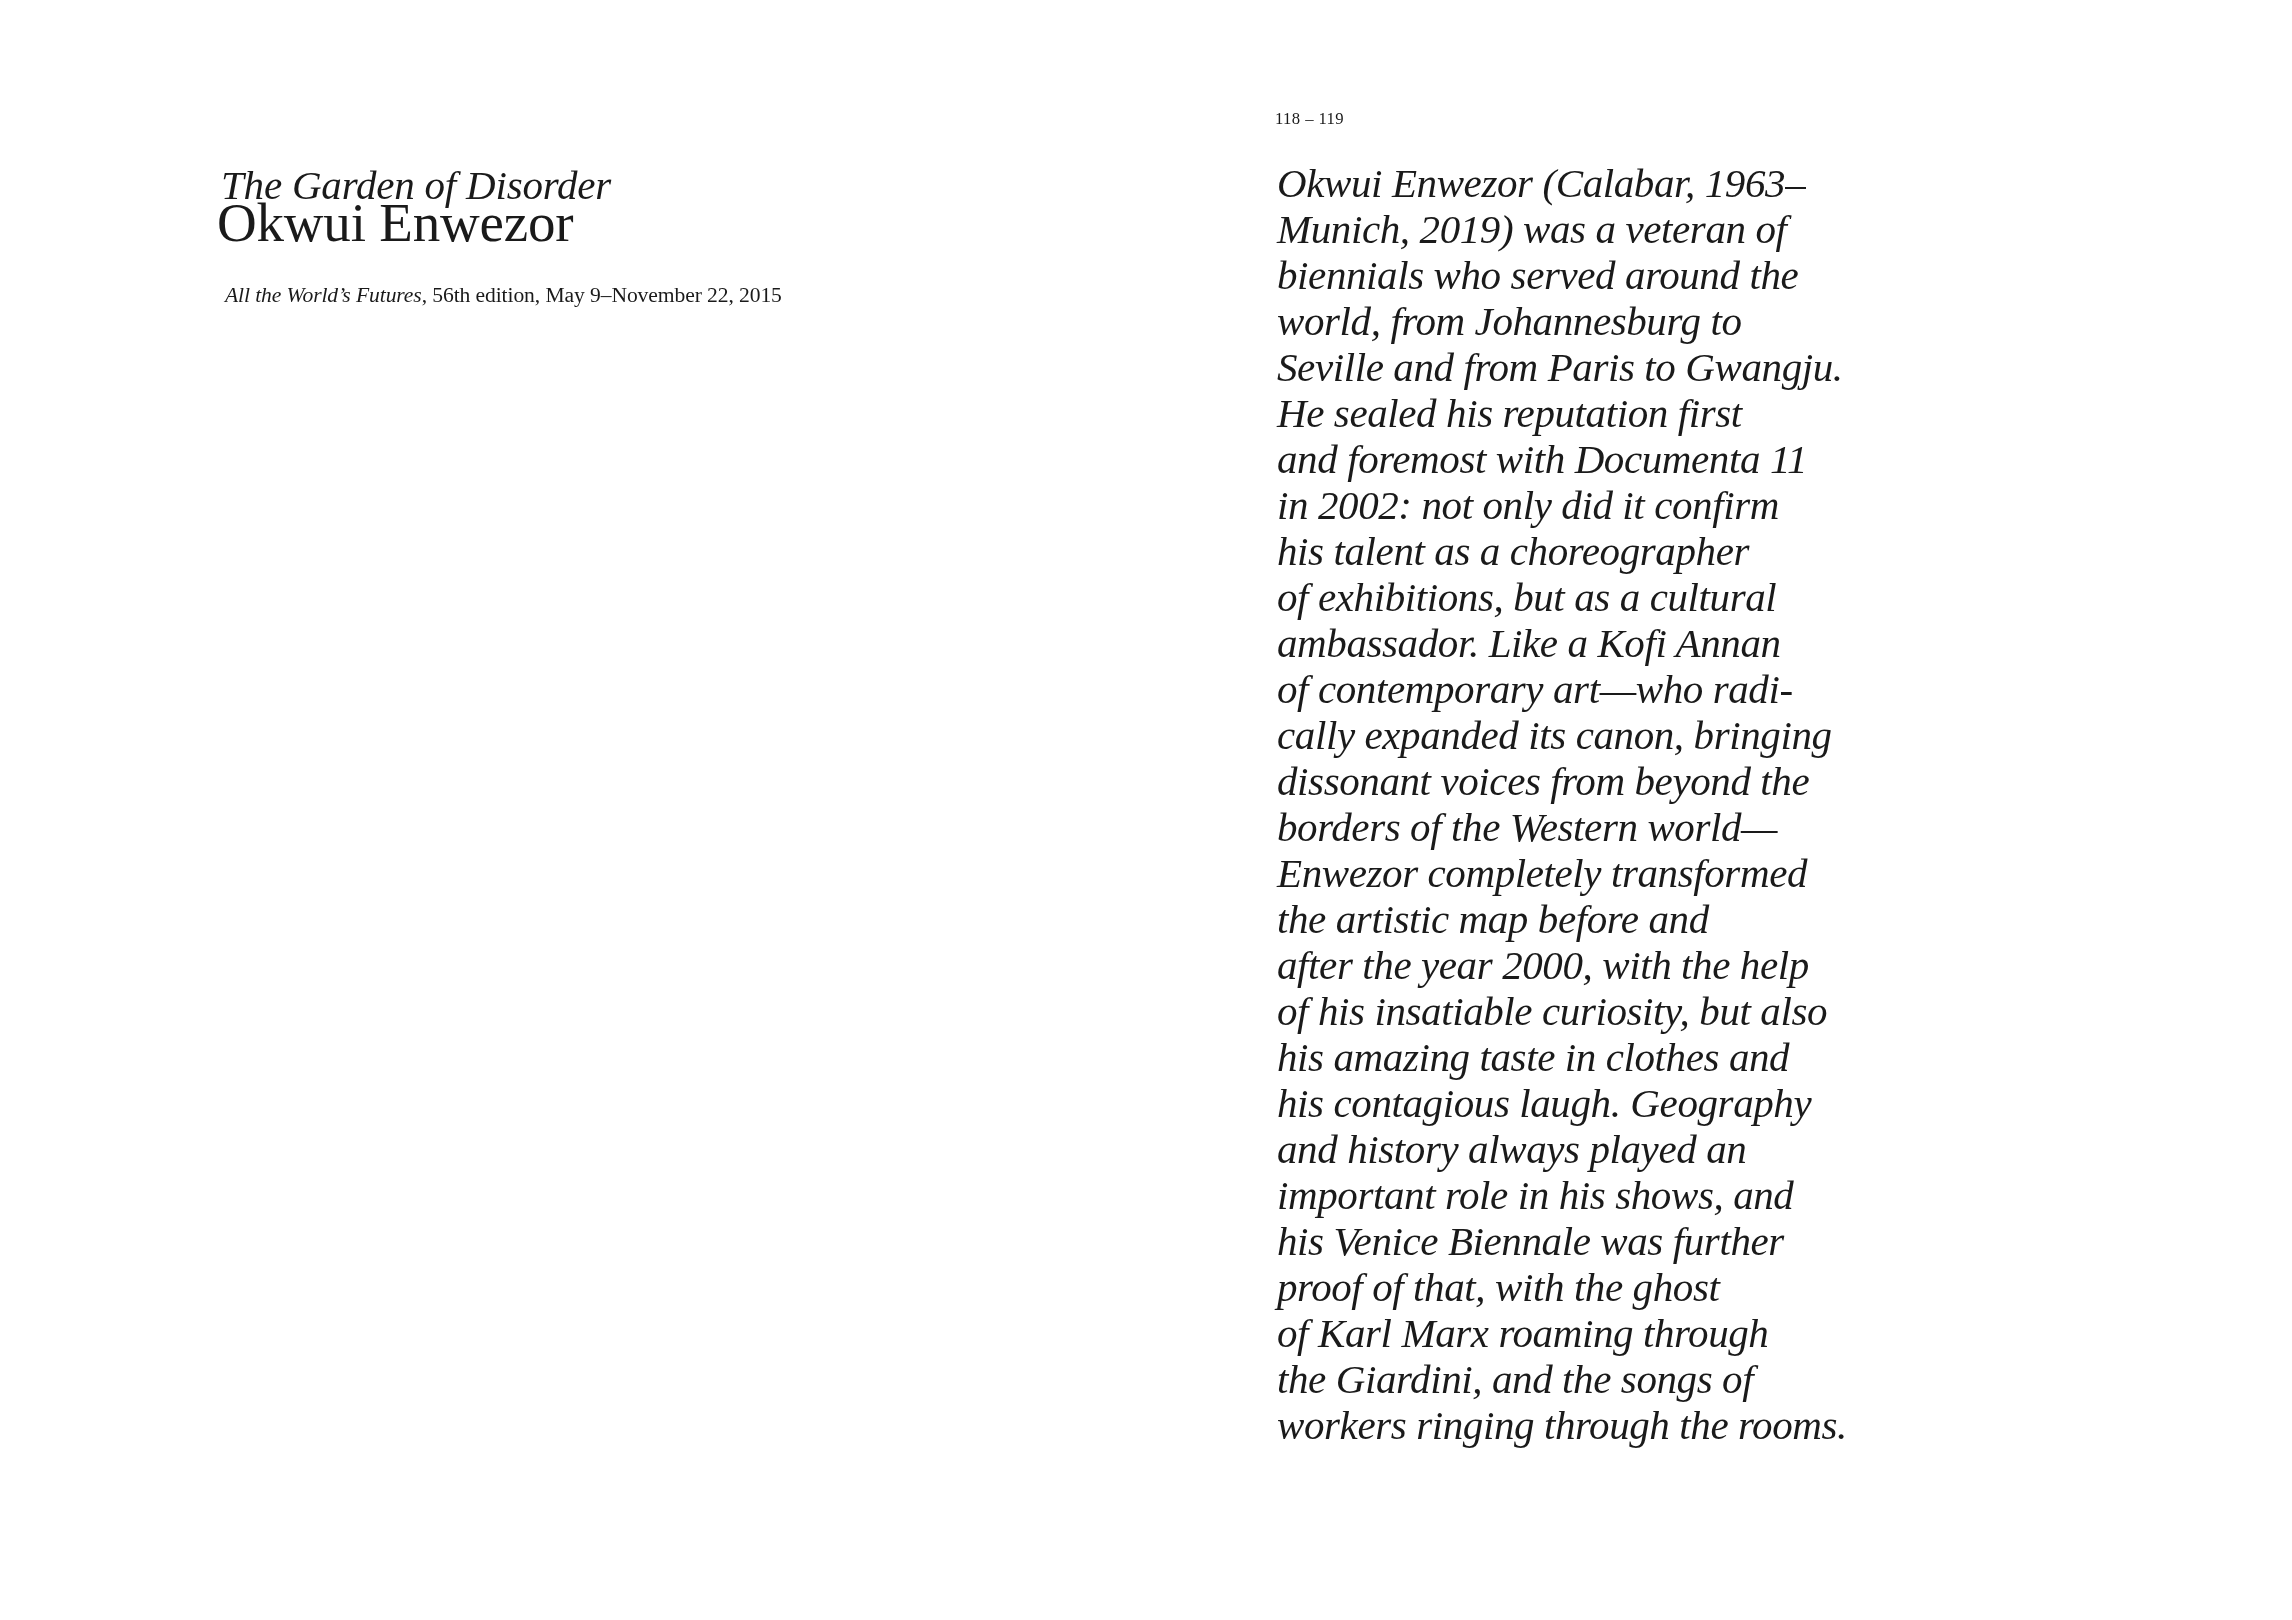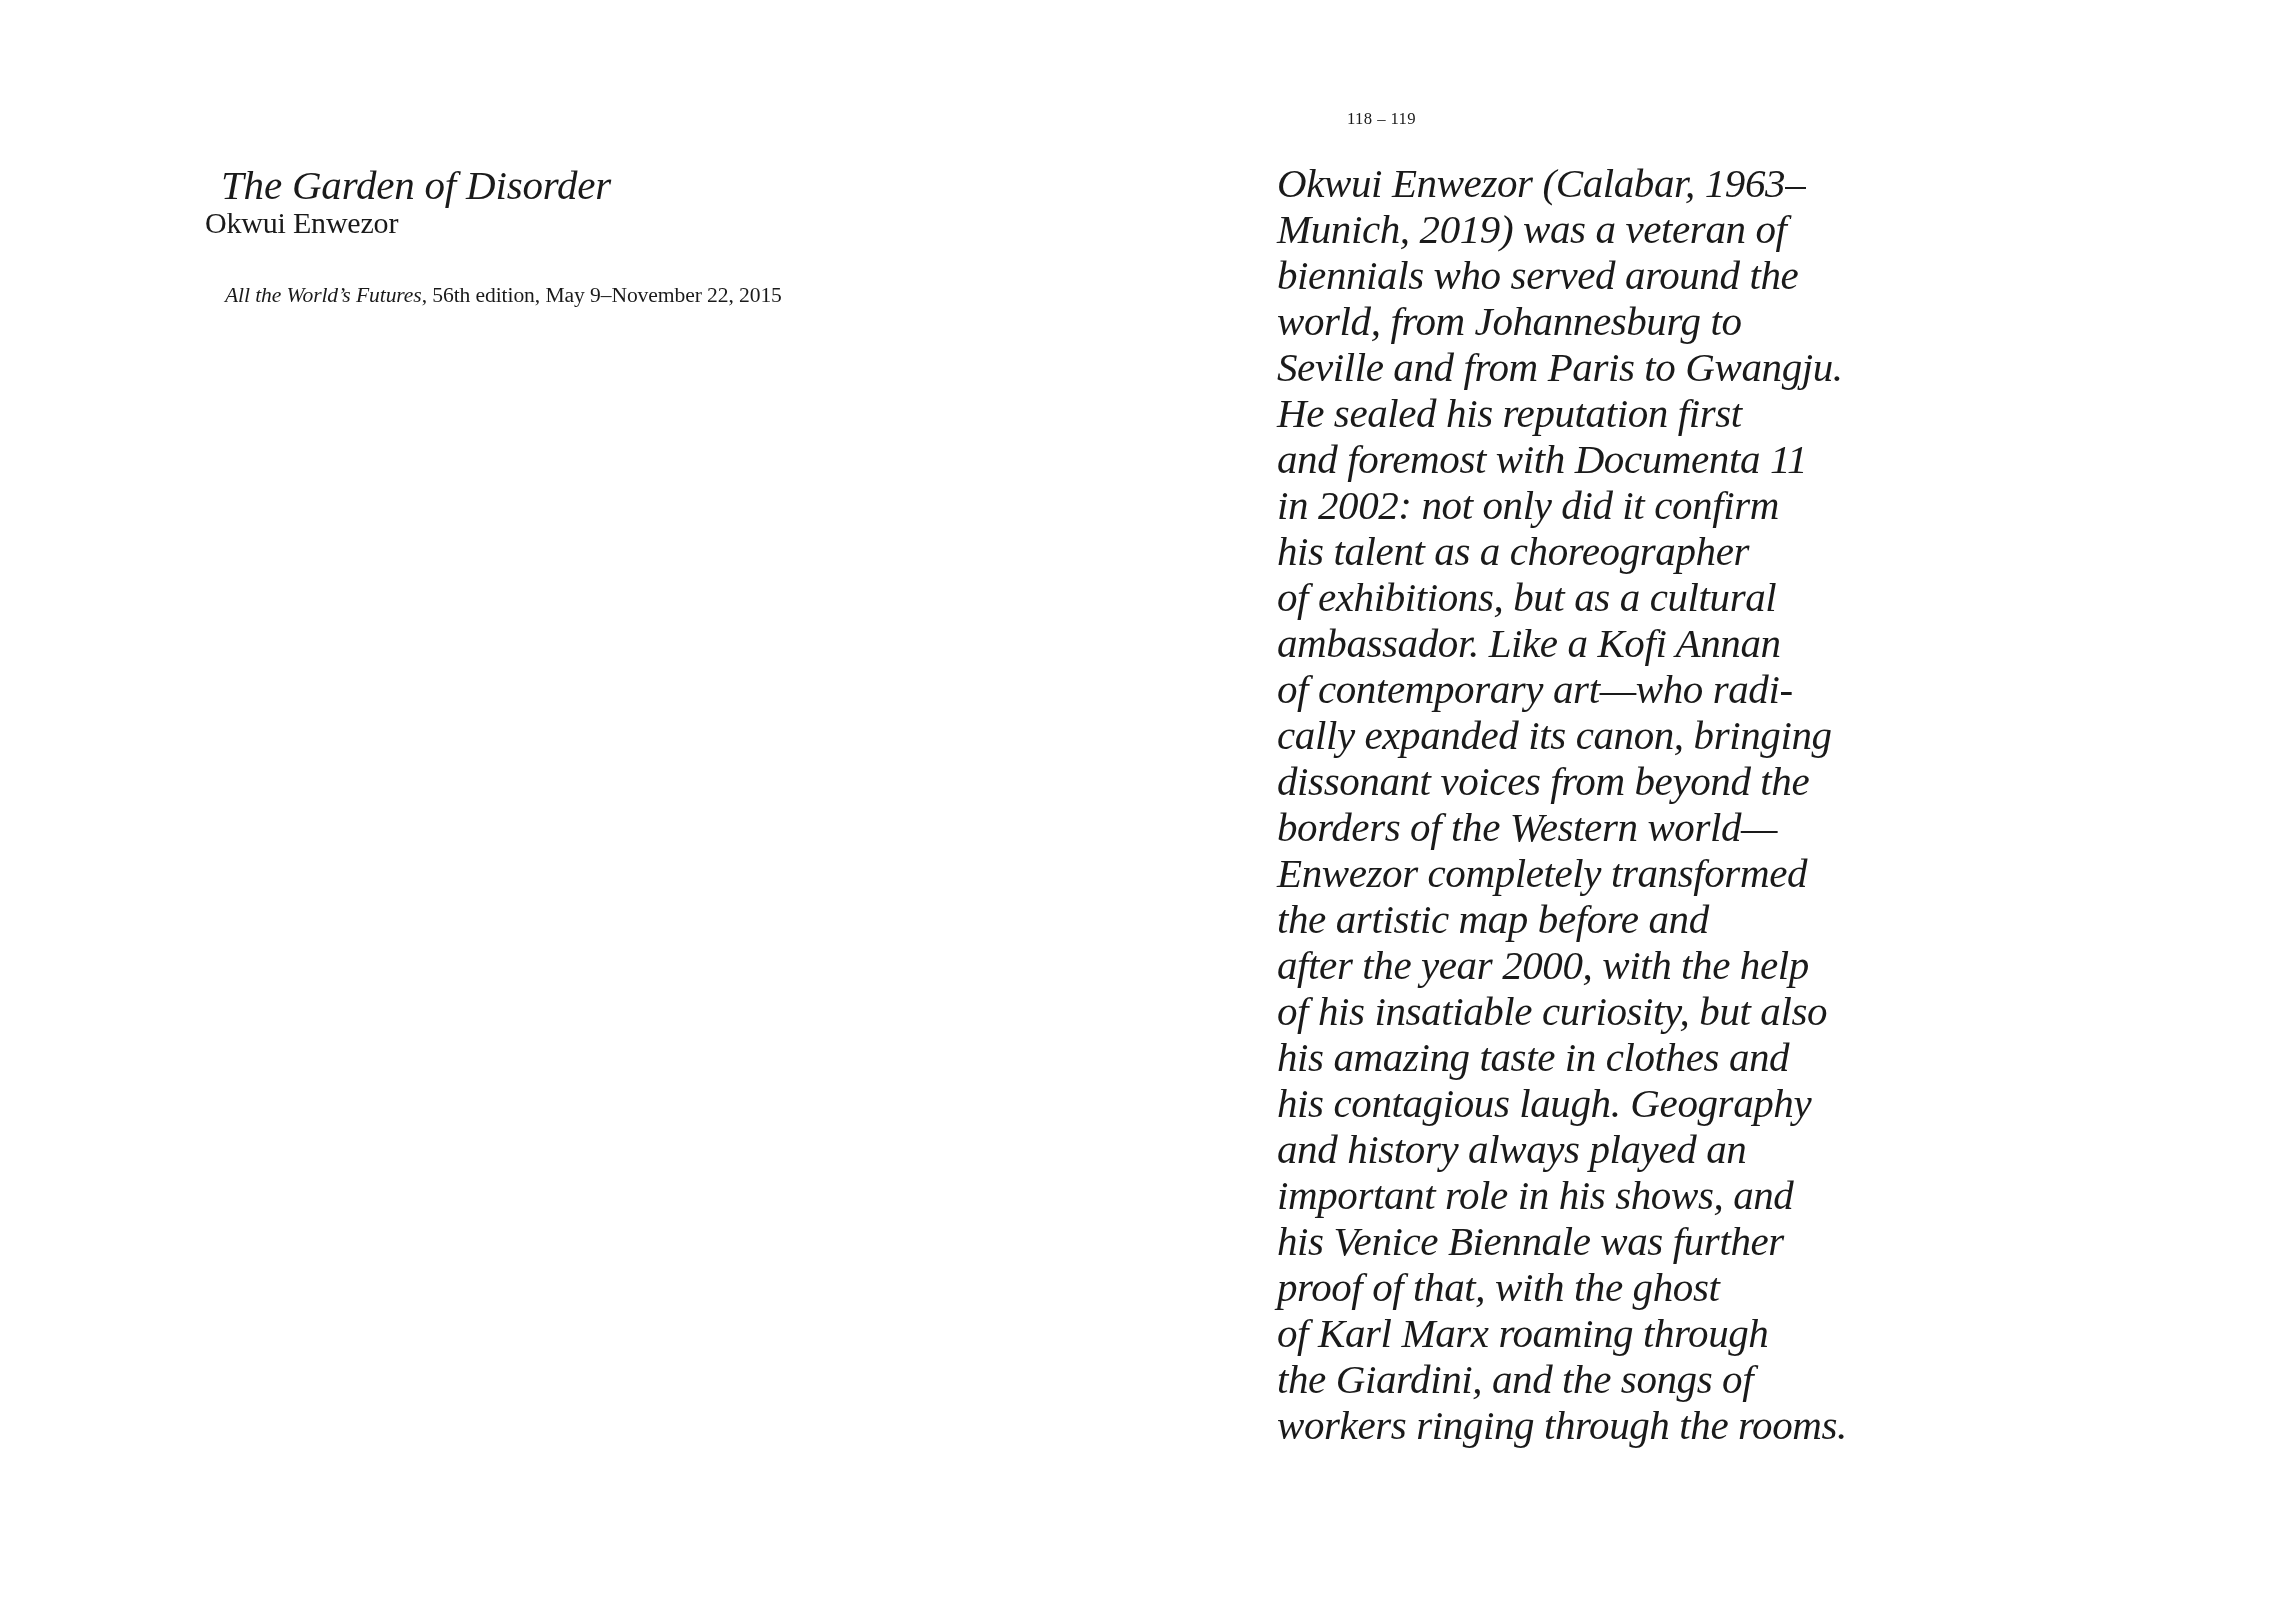--- a/index.html
+++ b/index.html
@@ -23,45 +23,45 @@
     margin: 4px;
     font-size: 41px;
     line-height: 42px;
     font-style: italic;
     font-weight: normal;
     letter-spacing: -0.2px;
     white-space: pre;
   }
   .author {
     position: absolute;
-    left: 205px;
+    left: 217px;
     top: 202px;
     margin: 0;
-    font-size: 30px;
+    font-size: 55px;
     line-height: 42px;
     font-weight: normal;
     letter-spacing: -0.2px;
     white-space: pre;
   }
   .caption {
     position: absolute;
     left: 217px;
     top: 275px;
     margin: 8px;
     font-size: 21.6px;
     line-height: 25.5px;
     letter-spacing: -0.1px;
     white-space: pre;
   }
   .caption-italic {
     font-style: italic;
   }
   .folio {
     position: absolute;
-    left: 1347px;
+    left: 1275px;
     top: 109px;
     font-size: 16.7px;
     line-height: 19.6px;
     letter-spacing: 0.4px;
     font-variant-numeric: oldstyle-nums;
     white-space: pre;
   }
   .bodytext {
     position: absolute;
     left: 1277px;

